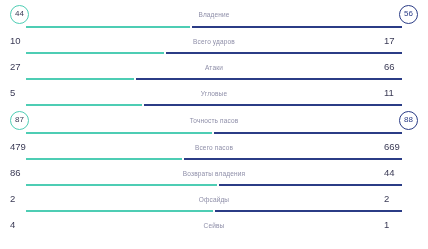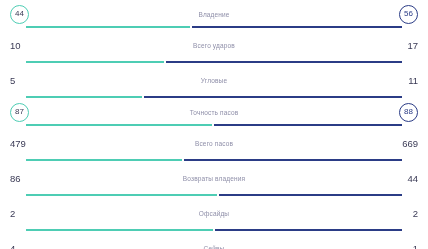--- a/index.html
+++ b/index.html
@@ -33,40 +33,40 @@
     width: 18px; height: 18px;
     display: flex; align-items: center; justify-content: center;
     cursor: pointer;
   }
   #collapse-btn svg { display: block; }
 
   
   #rows { padding: 0; }
   .stat-row {
     position: relative;
-    height: 35px;
+    height: 26px;
   }
   .stat-row.circle-row { height: 28px; }
 
   .row-top {
     position: relative;
     height: 100%;
     display: flex;
     align-items: center;
     justify-content: space-between;
     padding: 0 10px;
   }
   .val {
     font-size: 9.5px;
     color: #3a3a55;
     min-width: 34px;
     line-height: 1;
   }
   .val.left  { text-align: left; }
-  .val.right { text-align: right; }
+  .val.right { text-align: left; }
 
   .row-label {
     position: absolute;
     left: 0; right: 0;
     text-align: center;
     font-size: 6.5px;
     color: #8e8ea8;
     letter-spacing: .15px;
     pointer-events: none;
   }
@@ -139,20 +139,32 @@
           <div class="val right">17</div>
         </div>
         <div class="bar">
           <div class="seg-left" style="width: calc(37% - 1px);"></div>
           <div class="seg-gap"></div>
           <div class="seg-right" style="width: calc(63% - 1px);"></div>
         </div>
       </div>
       <div class="stat-row">
         <div class="row-top">
+          <div class="val left">27</div>
+          <div class="row-label">Атаки</div>
+          <div class="val right">66</div>
+        </div>
+        <div class="bar">
+          <div class="seg-left" style="width: calc(29% - 1px);"></div>
+          <div class="seg-gap"></div>
+          <div class="seg-right" style="width: calc(71% - 1px);"></div>
+        </div>
+      </div>
+      <div class="stat-row">
+        <div class="row-top">
           <div class="val left">5</div>
           <div class="row-label">Угловые</div>
           <div class="val right">11</div>
         </div>
         <div class="bar">
           <div class="seg-left" style="width: calc(31.2% - 1px);"></div>
           <div class="seg-gap"></div>
           <div class="seg-right" style="width: calc(68.8% - 1px);"></div>
         </div>
       </div>

